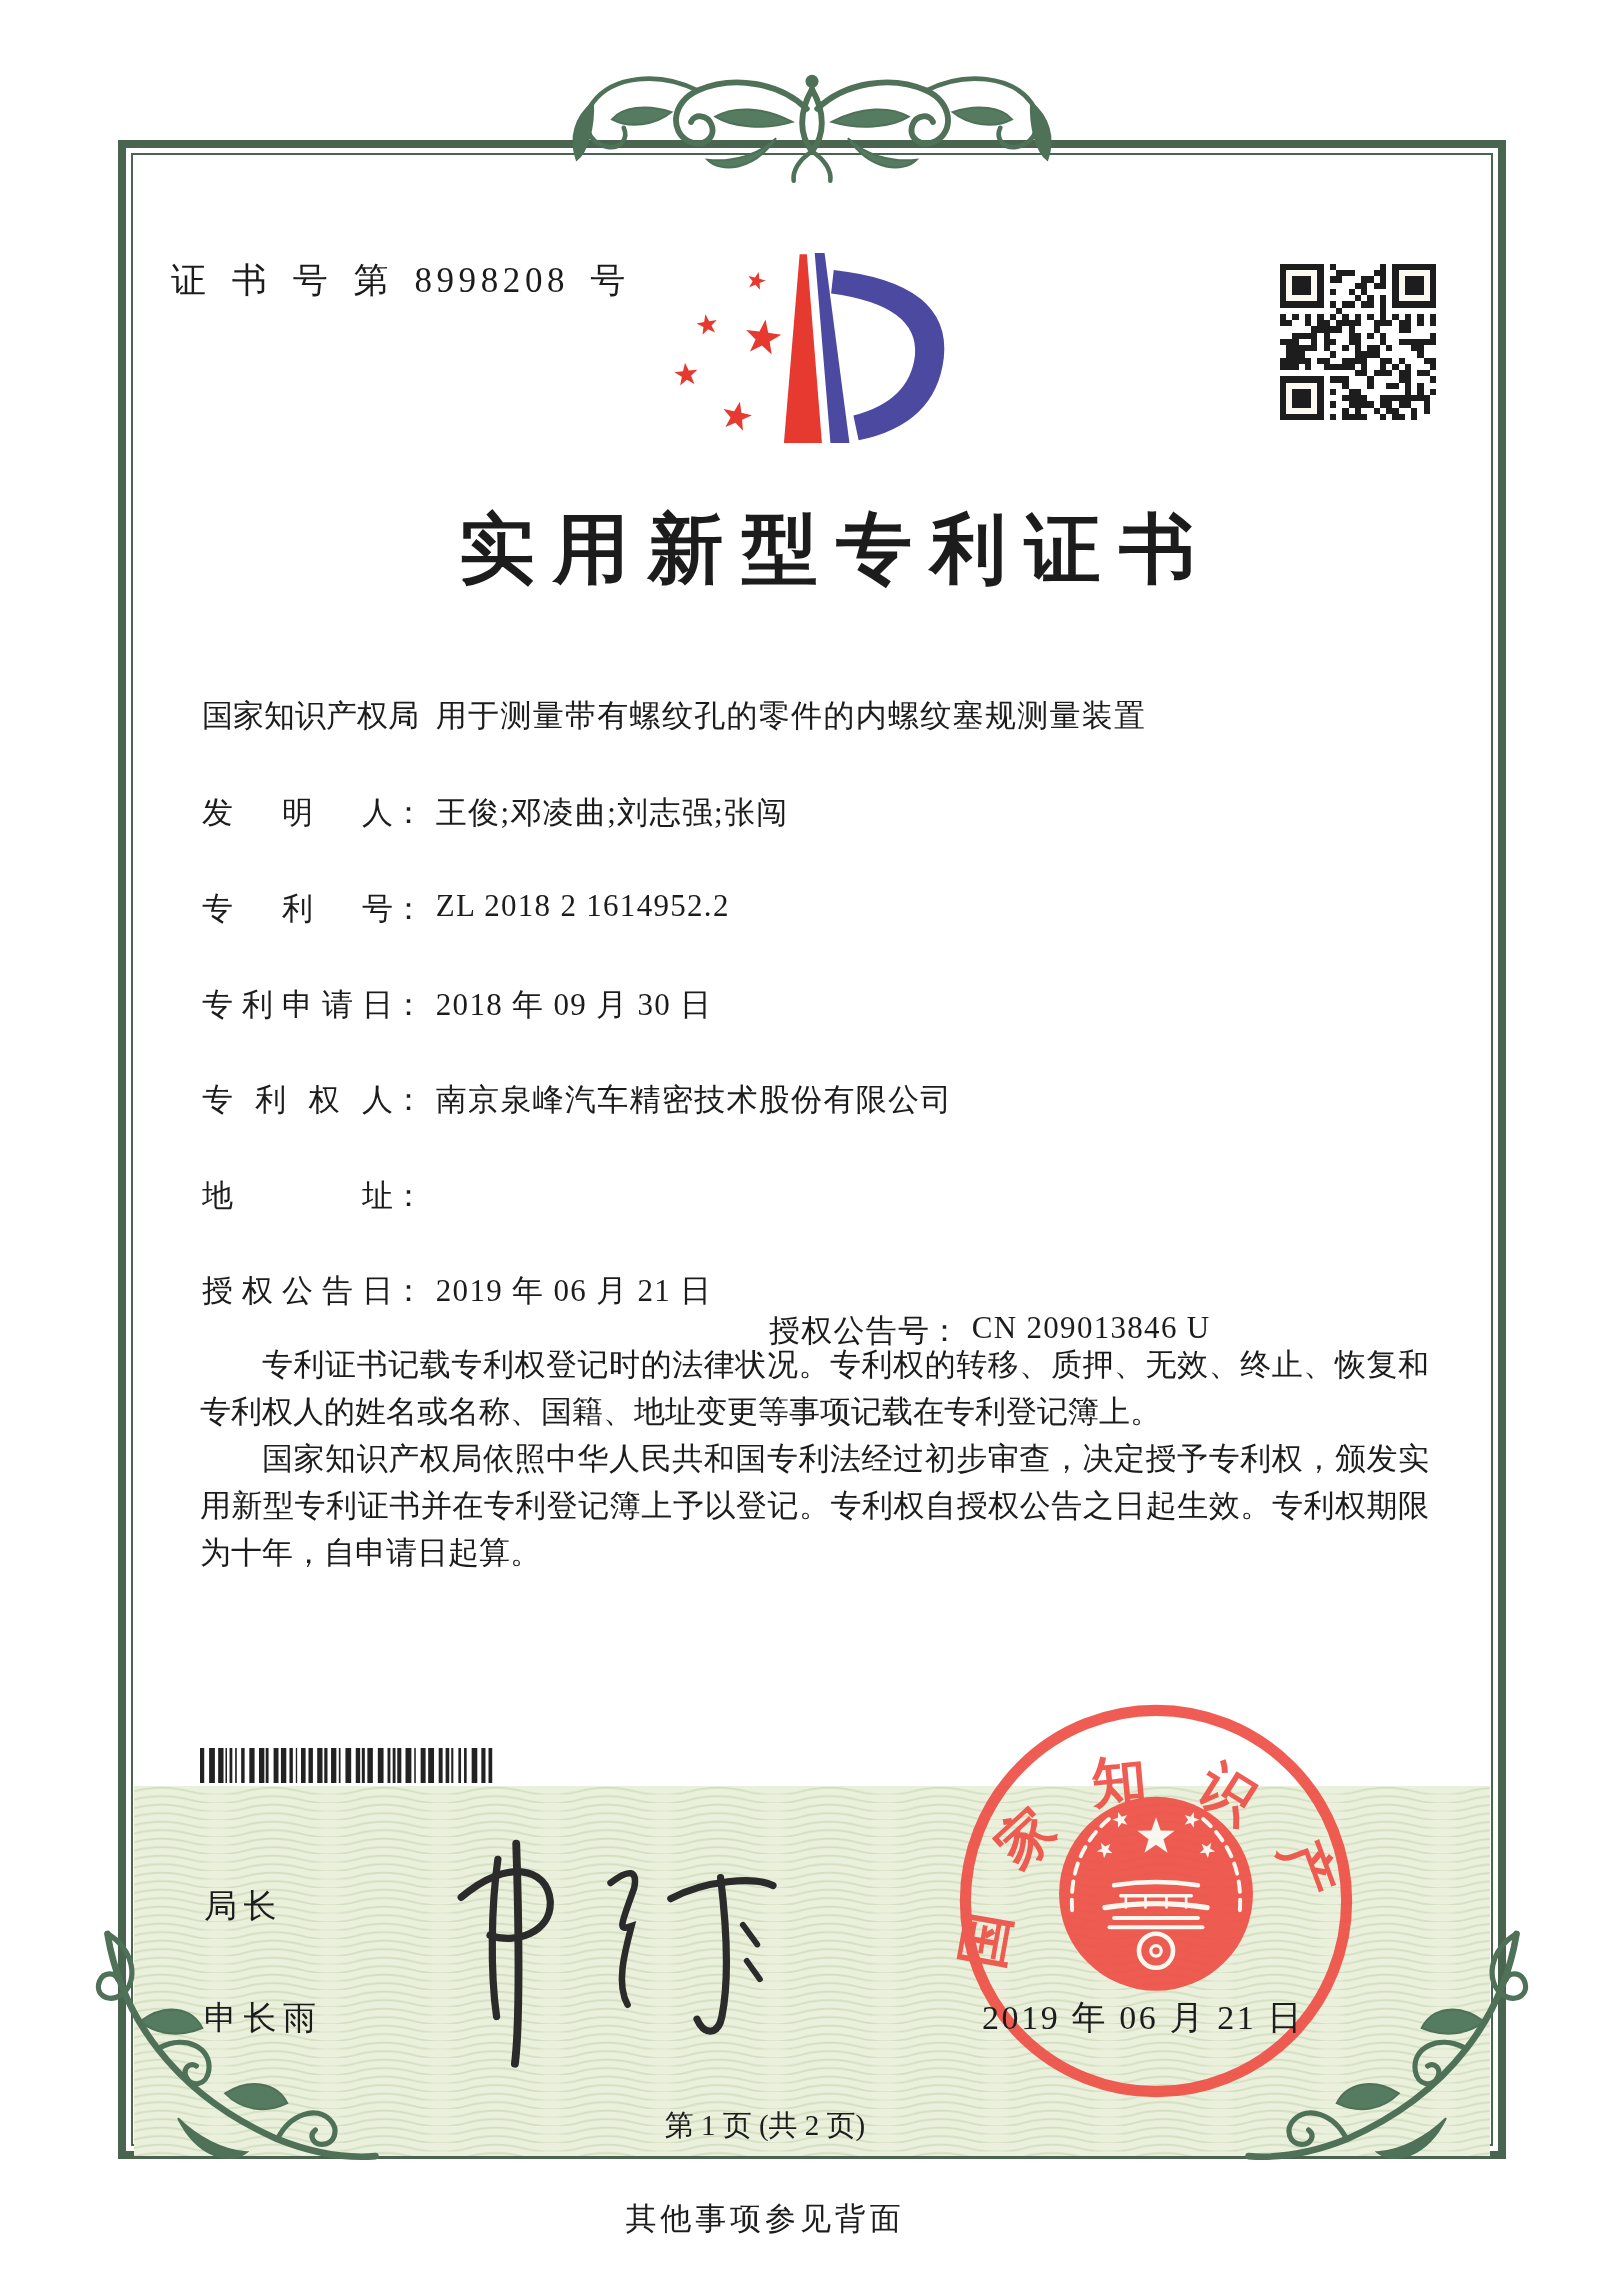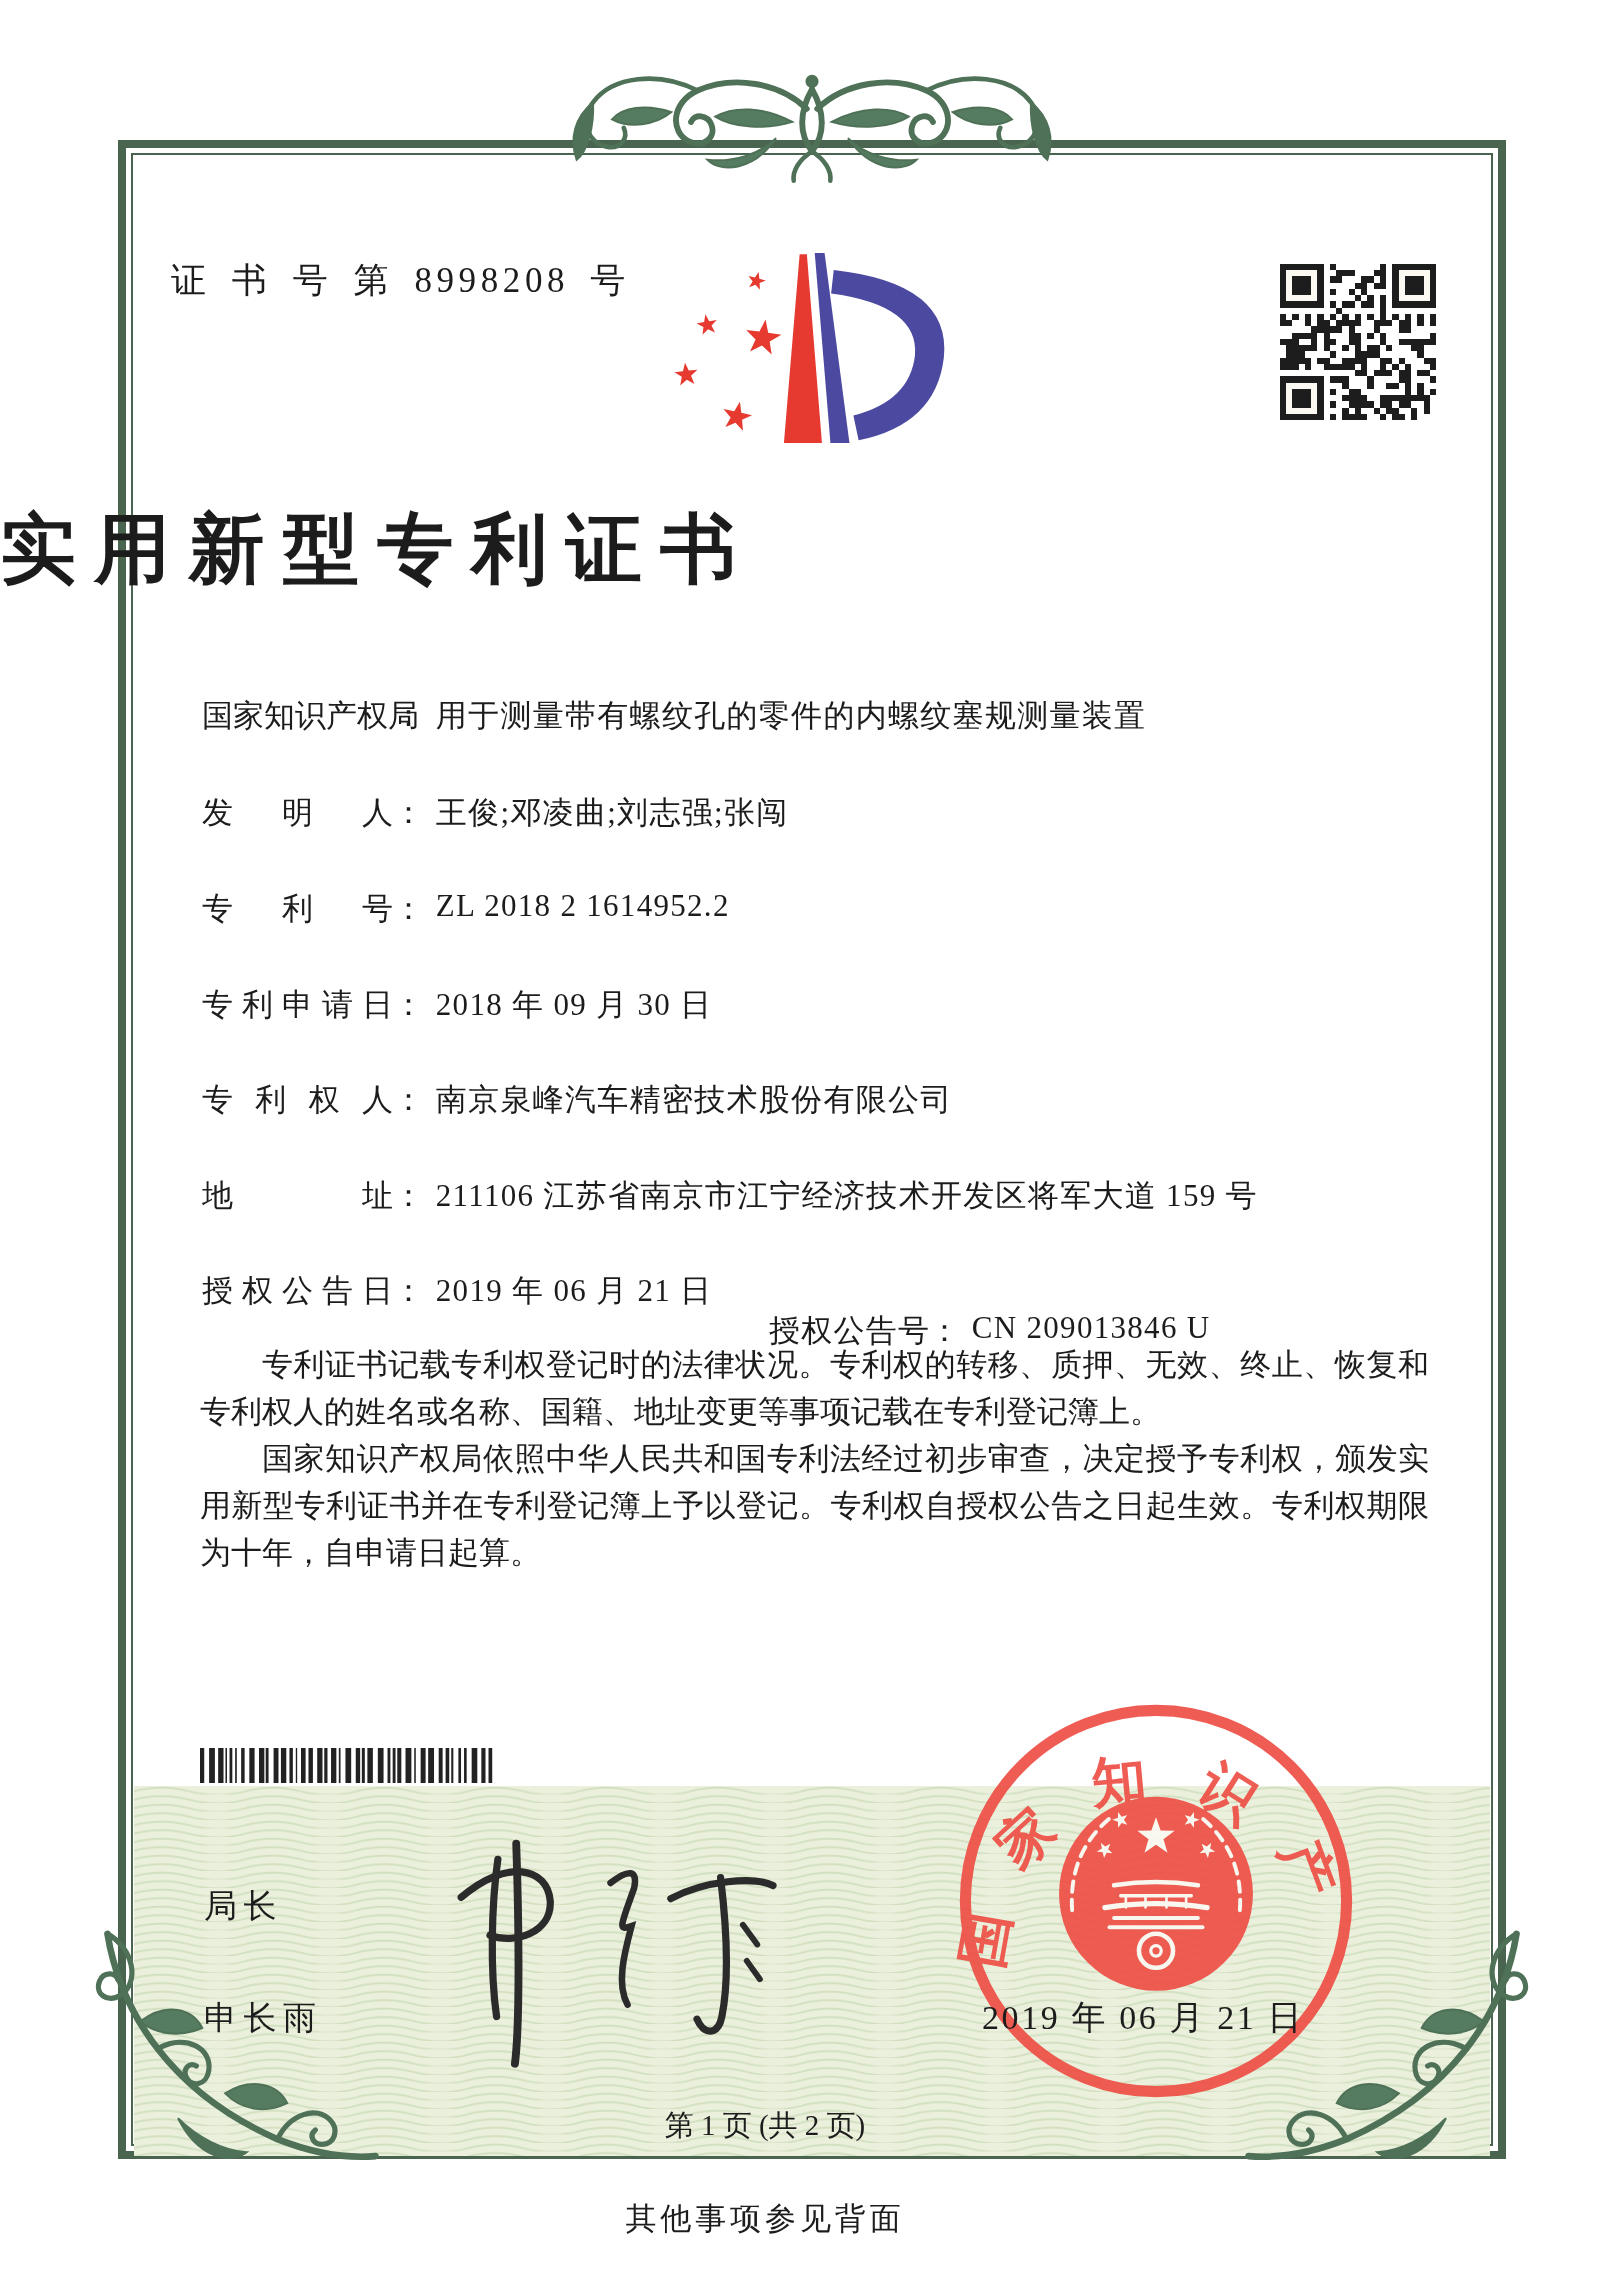--- a/index.html
+++ b/index.html
@@ -21,22 +21,22 @@
     border:2px solid #4a654f;
   }
   
   .waveband{position:absolute;left:134px;top:1786px;width:1356px;height:370px;z-index:1;}
   
   .cert-no{position:absolute;left:171px;top:257px;font-size:35px;letter-spacing:4.6px;word-spacing:7.9px;z-index:3;}
   .crest{position:absolute;left:550px;top:50px;width:524px;height:134px;z-index:3;}
   .logo{position:absolute;left:645px;top:245px;width:308px;height:200px;z-index:3;}
   .qr{position:absolute;left:1280px;top:264px;width:156px;height:156px;z-index:3;}
   .title{
-    position:absolute;left:0;right:0;top:499px;
-    font-size:76px;font-weight:bold;letter-spacing:18.3px;z-index:3;
+    position:absolute;left:0;right:0;top:499px;text-align:center;
+    font-size:76px;font-weight:bold;letter-spacing:18.3px;z-index:3;padding-left:48px;
   }
   
   .row{position:absolute;left:202px;display:flex;align-items:flex-start;font-size:31px;z-index:3;white-space:nowrap;}
   .flabel{display:inline-block;width:191px;text-align:justify;text-align-last:justify;}
   .fcolon{display:inline-block;margin-right:11.8px;}
   .fvalue{display:inline-block;letter-spacing:1.3px;}
   .r0{top:695px}.r1{top:792px}.r2{top:888px}.r3{top:984px}
   .r4{top:1079px}.r5{top:1175px}.r6{top:1270px}
   .row.second{left:769px;margin-top:40px;}
   .row.second .flabel{width:160px;}
@@ -363,21 +363,20 @@
       <span class="fvalue">2018 年 09 月 30 日</span>
   </div>
   <div class="row r4">
     <span class="flabel">专利权人</span>
       <span class="fcolon">：</span>
       <span class="fvalue">南京泉峰汽车精密技术股份有限公司</span>
   </div>
   <div class="row r5">
     <span class="flabel">地址</span>
       <span class="fcolon">：</span>
-      <span class="fvalue">211106 江苏省南京市江宁经济技术开发区将军大道 159 号</span>
   </div>
   <div class="row r6">
     <span class="flabel">授权公告日</span>
       <span class="fcolon">：</span>
       <span class="fvalue">2019 年 06 月 21 日</span>
   </div>
   <div class="row r6 second">
     <span class="flabel">授权公告号</span>
       <span class="fcolon">：</span>
       <span class="fvalue">CN 209013846 U</span>

